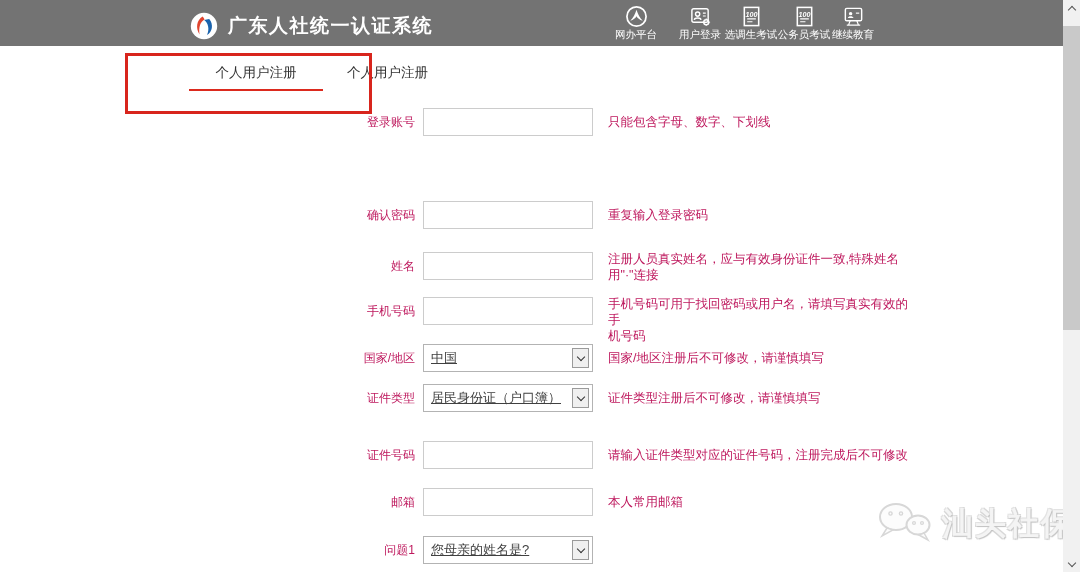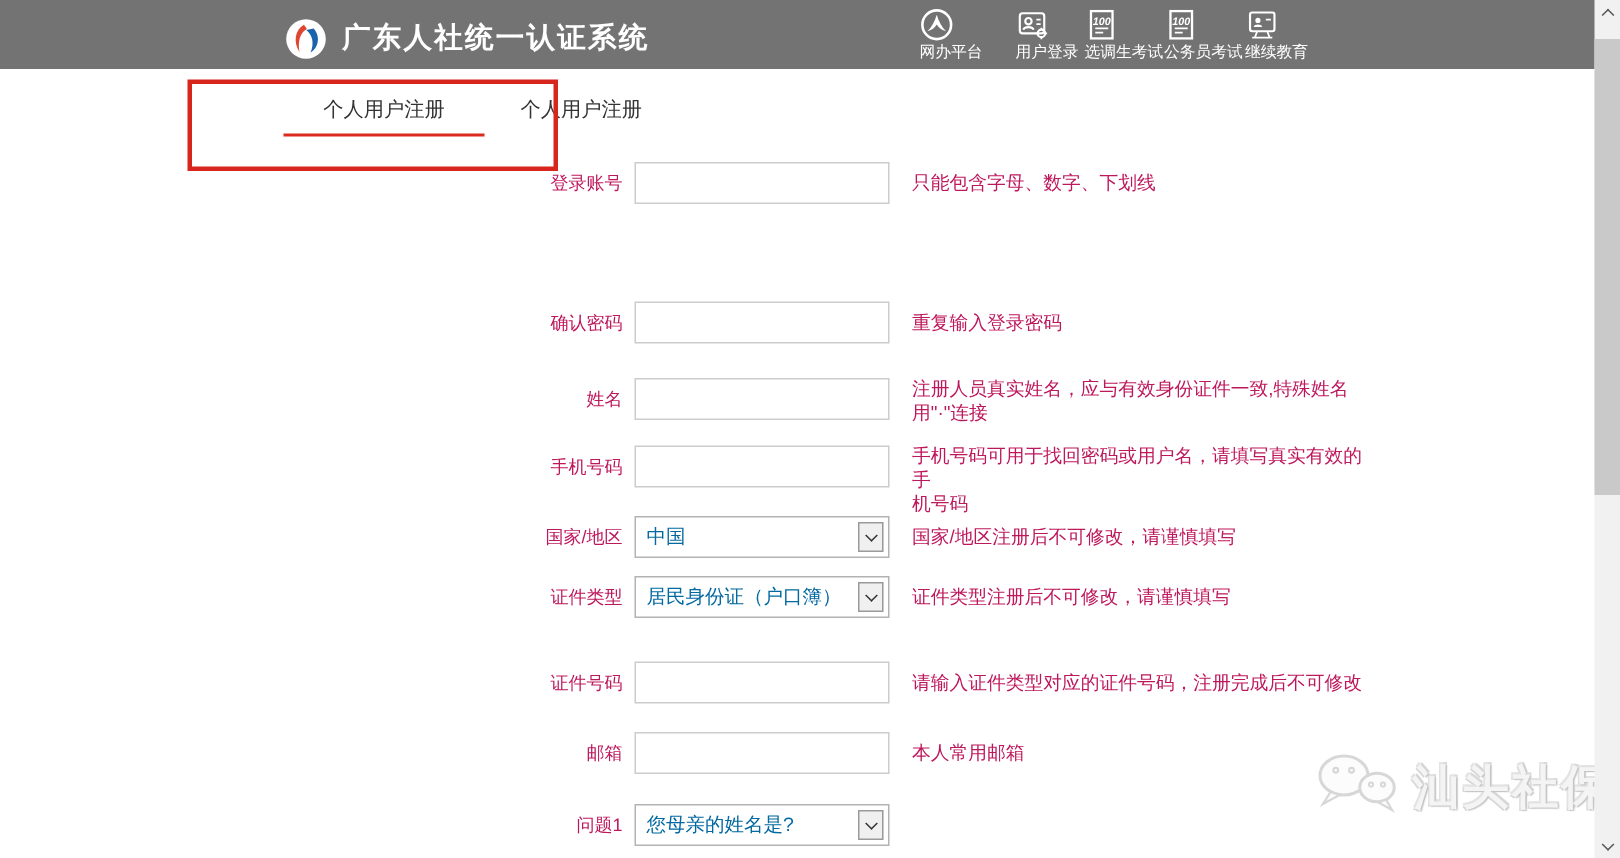--- a/index.html
+++ b/index.html
@@ -7,21 +7,21 @@
     font-family:"Liberation Sans","DejaVu Sans",sans-serif; }
   .stage { position:relative; width:1080px; height:572px; background:#fff; overflow:hidden; }
 
   
   .header { position:absolute; left:0; top:0; width:1080px; height:46px; background:#737373; }
   .brand { position:absolute; left:190px; top:12px; display:flex; align-items:center; }
   .brand svg { display:block; }
   .app-title { position:absolute; left:228px; top:0; height:52px; line-height:52px;
     color:#fff; font-size:19px; font-weight:bold; letter-spacing:1.5px; white-space:nowrap; }
   .nav-item { position:absolute; top:5px; height:44px; display:flex; flex-direction:column;
-    justify-content:flex-start; color:#fff; cursor:pointer; }
+    align-items:center; justify-content:flex-start; color:#fff; cursor:pointer; }
   .nav-item .nlabel { font-size:10.5px; margin-top:0; white-space:nowrap; }
   .nav-item svg { display:block; }
 
   
   .tab { position:absolute; top:64px; height:27px; font-size:13.5px; color:#333;
     text-align:center; line-height:18px; cursor:pointer; white-space:nowrap; }
   .tab.active { border-bottom:2px solid #dc2a1e; }
   .tab-personal { left:189px; width:134px; }
   .tab-company  { left:347px; width:78px; }
 
@@ -32,21 +32,21 @@
   
   .row { position:absolute; left:0; width:1060px; height:28px; }
   .flabel { position:absolute; left:0; top:0; width:415px; text-align:right;
     font-size:12px; color:#be185d; line-height:28px; white-space:nowrap; }
   .finput { position:absolute; left:423px; top:0; width:170px; height:28px;
     border:1px solid #ccc; background:#fff; outline:none; padding:0 6px; font-size:13px;
     font-family:inherit; }
   .fselect { position:absolute; left:423px; top:0; width:170px; height:28px;
     border:1px solid #b3b3b3; background:#fff; cursor:pointer; }
   .sel-value { position:absolute; left:7px; top:0; line-height:26px; font-size:13px;
-    color:#0369a1; white-space:nowrap; }
+    color:#404040; white-space:nowrap;text-decoration:underline; }
   .sel-btn { position:absolute; right:3px; top:3px; width:17px; height:20px;
     border:1px solid #9a9a9a; background:#f0f0f0; display:flex; align-items:center;
     justify-content:center; }
   .chev-d { width:6px; height:6px; border-right:1.6px solid #333; border-bottom:1.6px solid #333;
     transform:rotate(45deg); margin-top:-3px; }
   .hint { position:absolute; left:608px; top:0; width:310px; font-size:12.5px; color:#be185d;
     line-height:28px; white-space:pre-line; }
   .hint.multi { line-height:16px; top:-1px; }
 
   

